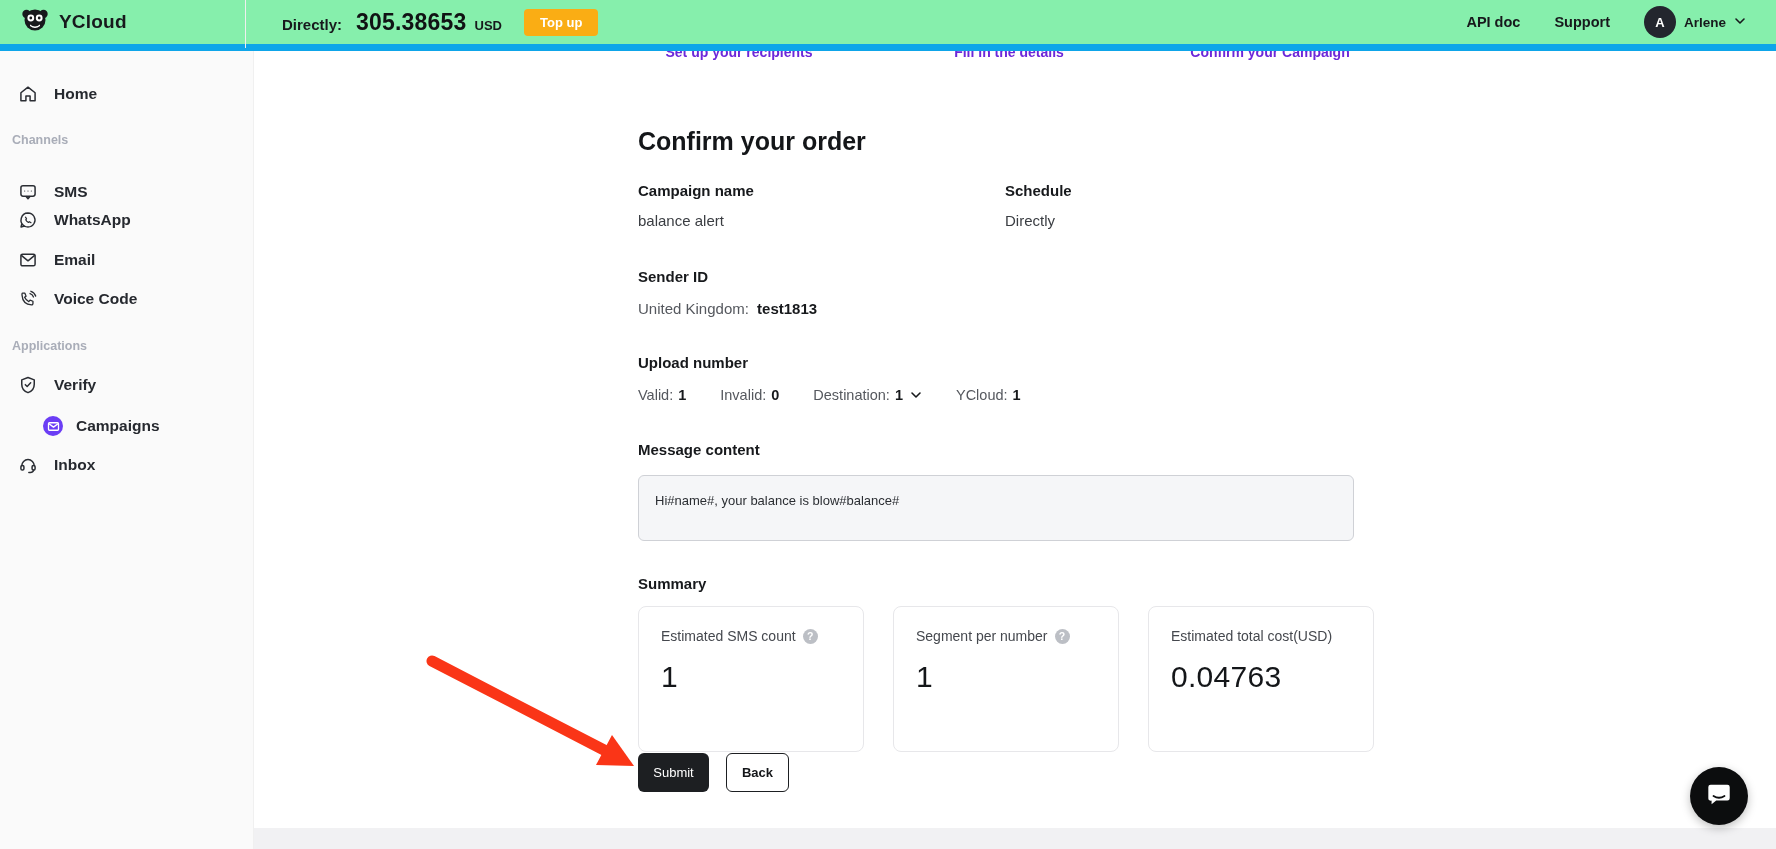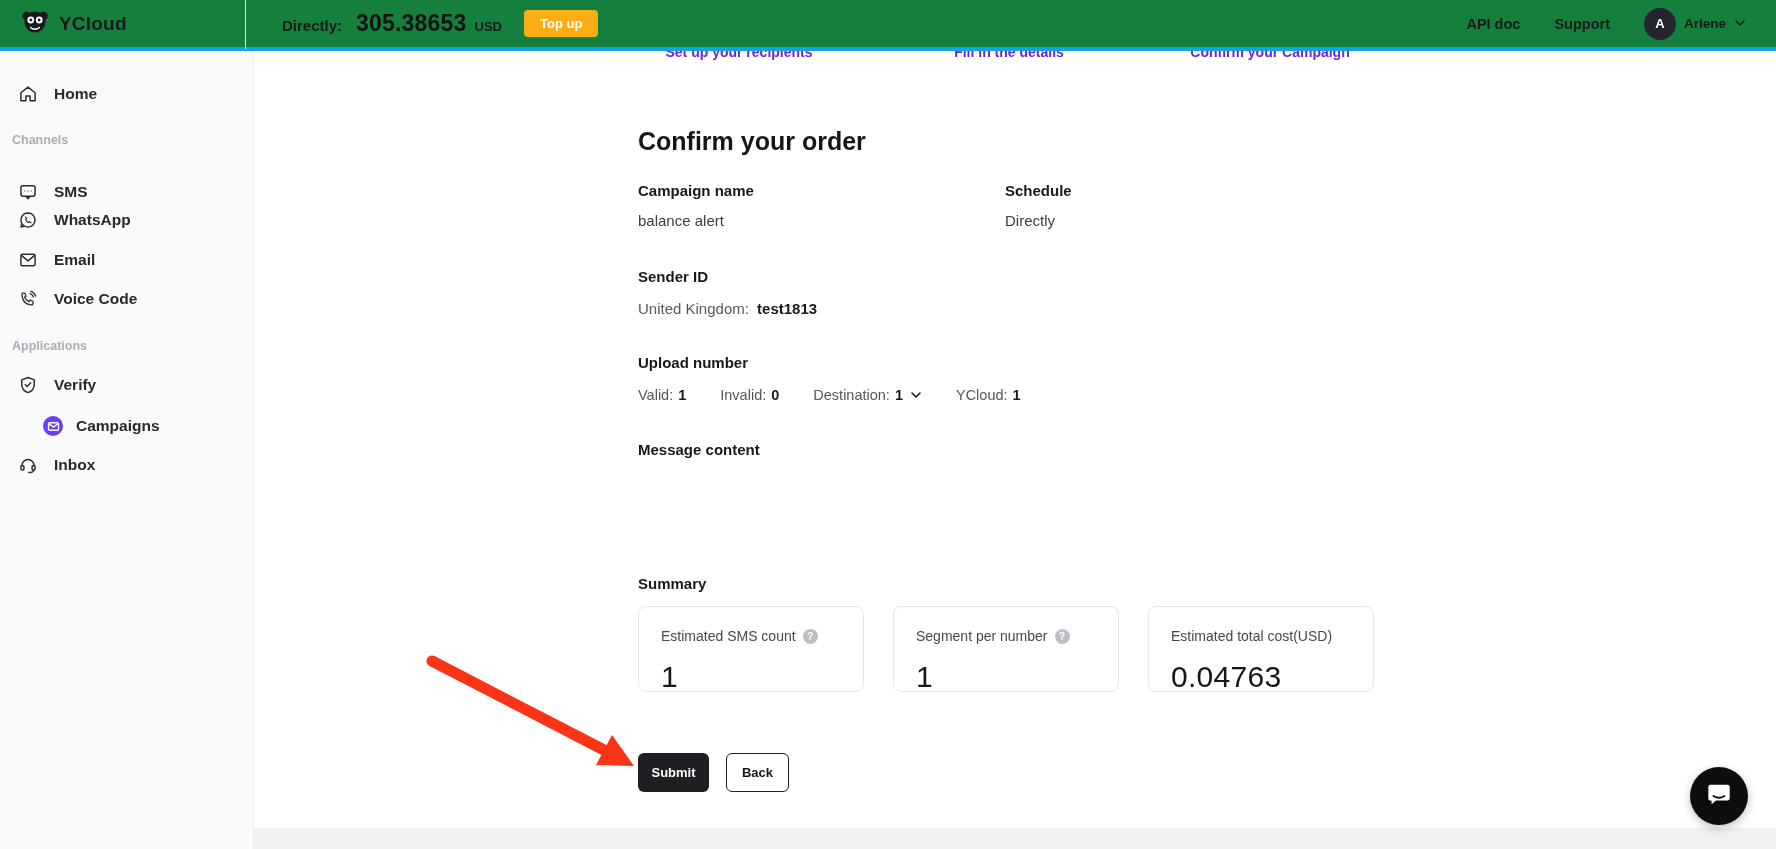--- a/index.html
+++ b/index.html
@@ -1,20 +1,20 @@
 <!DOCTYPE html>
 <html><head>
 <meta charset="utf-8">
 <style>
   * { margin:0; padding:0; box-sizing:border-box; }
   html,body { width:1776px; height:849px; overflow:hidden; }
   body { font-family:"Liberation Sans","DejaVu Sans",sans-serif; background:#f1f1f3; color:#1a1c1f; position:relative; }
 
   
-  .header { position:absolute; top:0; left:0; width:1776px; height:51px; background:#15803d; border-bottom:4px solid #0ea5e9; z-index:20; display:flex; align-items:center; }
+  .header { position:absolute; top:0; left:0; width:1776px; height:51px; background:#86efac; border-bottom:7px solid #0ea5e9; z-index:20; display:flex; align-items:center; }
   .brand { display:flex; align-items:center; gap:9px; padding-left:20px; width:245px; }
   .brand-name { font-size:19px; font-weight:800; letter-spacing:.2px; color:#17191c; }
   .hdr-divider { width:1px; height:51px; background:#efefef; }
   .balance-wrap { display:flex; align-items:baseline; margin-left:36px; }
   .balance-label { font-size:15px; font-weight:700; color:#17191c; }
   .balance-value { font-size:23px; font-weight:700; color:#101214; margin-left:14px; letter-spacing:.2px; }
   .balance-cur { font-size:13px; font-weight:700; color:#17191c; margin-left:8px; }
   .topup-btn { margin-left:22px; background:#faad14; color:#fff; font-size:13px; font-weight:700; border:none; border-radius:4px; padding:6px 16px; cursor:pointer; }
   .hdr-right { margin-left:auto; display:flex; align-items:center; gap:34px; padding-right:30px; }
   .hdr-link { font-size:14.5px; font-weight:700; color:#17191c; cursor:pointer; }
@@ -35,26 +35,26 @@
   .step-label { position:absolute; top:-7px; transform:translateX(-50%); font-size:14px; font-weight:700; color:#6d28d9; white-space:nowrap; }
   .page-title { position:absolute; left:384px; top:76px; font-size:25px; font-weight:700; color:#141619; }
   .f-label { position:absolute; font-size:15px; font-weight:700; color:#17191c; }
   .f-value { position:absolute; font-size:15px; color:#3a3d42; }
   .stats-row { position:absolute; left:384px; top:336px; display:flex; align-items:center; font-size:14.5px; color:#55585e; }
   .stat-num { font-weight:700; color:#17191c; margin-left:5px; }
   .stat-gap { width:34px; }
   .dest { display:flex; align-items:center; cursor:pointer; }
   .msgbox { position:absolute; left:384px; top:424px; width:716px; height:66px; background:#f5f6f8; border:1px solid #cfd1d6; border-radius:6px; padding:17px 16px; font-size:13px; color:#2b2e33; }
   .cards { position:absolute; left:384px; top:555px; display:flex; gap:29px; }
-  .card { width:226px; height:86px; background:#fff; border:1px solid #e7e7ea; border-radius:8px; padding:21px 22px; }
+  .card { width:226px; height:146px; background:#fff; border:1px solid #e7e7ea; border-radius:8px; padding:21px 22px; }
   .card-head { display:flex; align-items:center; gap:7px; font-size:14px; color:#45484e; }
   .help { width:15px; height:15px; border-radius:50%; background:#bcbfc5; color:#fff; font-size:10.5px; font-weight:700; display:inline-flex; align-items:center; justify-content:center; cursor:pointer; }
   .card-val { margin-top:16px; font-size:30px; font-weight:500; color:#141619; letter-spacing:.3px; }
   .btn-row { position:absolute; left:384px; top:702px; display:flex; gap:17px; }
-  .btn-submit { width:71px; height:39px; background:#1d1f22; color:#fff; border:none; border-radius:6px; font-size:13px; font-weight:700; cursor:pointer; }
+  .btn-submit { width:71px; height:39px; background:#1d1f22; color:#fff; border:none; border-radius:6px; font-size:13px; font-weight:400; cursor:pointer; }
   .btn-back { width:63px; height:39px; background:#fff; color:#141619; border:1.5px solid #1d1f22; border-radius:6px; font-size:13px; font-weight:700; cursor:pointer; }
 
   .arrow-svg { position:absolute; left:0; top:0; width:1776px; height:849px; z-index:30; pointer-events:none; }
   .chat-fab { position:absolute; left:1690px; top:767px; width:58px; height:58px; border-radius:50%; background:#0c0d0e; z-index:40; display:flex; align-items:center; justify-content:center; cursor:pointer; box-shadow:0 3px 10px rgba(0,0,0,.25); }
 </style>
 </head>
 <body>
 
 <div class="header">
   <div class="brand">
@@ -218,20 +218,21 @@
         <svg width="12" height="12" viewBox="0 0 12 12">
             <polyline points="2,4 6,8 10,4" fill="none" stroke="#17191c" stroke-width="1.6" stroke-linecap="round" stroke-linejoin="round"></polyline>
           </svg>
       </span>
     </span>
     <span class="stat-gap"></span>
     <span><span>YCloud:</span><span class="stat-num">1</span></span>
   </div>
 
   <div class="f-label" style="left:384px; top:390px;">Message content</div>
+  <div class="msgbox">Hi#name#, your balance is blow#balance#</div>
 
   <div class="f-label" style="left:384px; top:524px;">Summary</div>
   <div class="cards">
     <div class="card">
       <div class="card-head">
         <span>Estimated SMS count</span>
         <span class="help">?</span>
       </div>
       <div class="card-val">1</div>
     </div>

